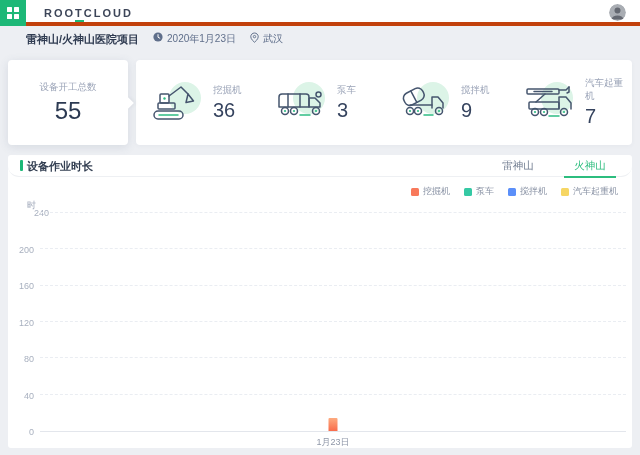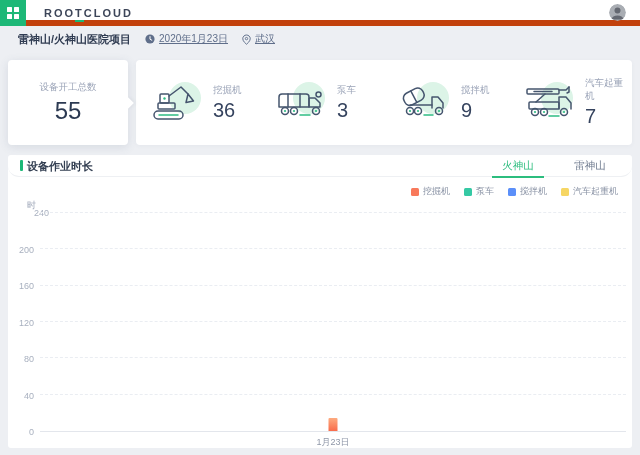--- a/index.html
+++ b/index.html
@@ -2,29 +2,29 @@
 <html><head>
 <meta charset="utf-8">
 <style>
   * { margin:0; padding:0; box-sizing:border-box; }
   html,body { width:640px; height:455px; }
   body {
     font-family:"Liberation Sans","DejaVu Sans",sans-serif;
     background:#edeff3; position:relative; overflow:hidden; color:#3a4660;
   }
   
-  .topbar { position:absolute; top:0; left:0; right:0; height:26px; background:#fff; border-bottom:6px solid #c2410c; z-index:5; }
+  .topbar { position:absolute; top:0; left:0; right:0; height:26px; background:#fff; border-bottom:4px solid #c2410c; z-index:5; }
   .logo-box { position:absolute; left:0; top:0; width:26px; height:26px; background:#1db877; display:flex; align-items:center; justify-content:center; }
   .logo-text { position:absolute; left:44px; top:7px; font-size:11px; font-weight:bold; letter-spacing:2px; color:#3c4558; }
   .logo-text .t-underline { border-bottom:2px solid #1db877; padding-bottom:1px; }
   .avatar { position:absolute; right:14px; top:4px; width:17px; height:17px; border-radius:50%; overflow:hidden; }
   
-  .subheader { position:absolute; top:27px; left:0; right:0; height:24px; display:flex; align-items:center; padding-left:18px; }
+  .subheader { position:absolute; top:27px; left:0; right:0; height:24px; display:flex; align-items:center; padding-left:26px; }
   .project-title { font-size:11px; font-weight:bold; color:#303c52; }
-  .meta { display:flex; align-items:center; gap:4px; margin-left:14px; font-size:10px; color:#5f6e8a;text-decoration:underline; }
+  .meta { display:flex; align-items:flex-start; gap:4px; margin-left:14px; font-size:10px; color:#5f6e8a; }
   
   .total-card { position:absolute; left:8px; top:60px; width:120px; height:85px; background:#fff; border-radius:4px;
     box-shadow:0 2px 10px rgba(70,90,120,.14); z-index:3; display:flex; flex-direction:column; align-items:center; justify-content:center; cursor:pointer; }
   .total-card .lbl { font-size:9.5px; color:#9aa3b7; margin-bottom:3px; }
   .total-card .val { font-size:24px; font-weight:500; color:#2c3a52; }
   .card-arrow { position:absolute; right:-4px; top:50%; width:9px; height:9px; background:#fff; transform:translateY(-50%) rotate(45deg);
     box-shadow:2px -2px 3px rgba(70,90,120,.05); }
   .items-panel { position:absolute; left:136px; top:60px; right:8px; height:85px; background:#fff; border-radius:4px;
     box-shadow:0 1px 4px rgba(70,90,120,.05); display:flex; z-index:2; }
   .stat-item { flex:1; display:flex; align-items:center; padding-left:14px; gap:11px; cursor:pointer; }
@@ -198,22 +198,22 @@
       <div class="val">7</div>
     </div>
   </div>
 
 </div>
 
 <div class="panel">
   <div class="panel-header">
     <span class="panel-title">设备作业时长</span>
     <div class="tabs">
+      <div class="tab">雷神山</div>
       <div class="tab active">火神山</div>
-      <div class="tab">雷神山</div>
     </div>
   </div>
 
   <div class="legend">
       <span class="legend-item">
         <span class="swatch" style="background: rgb(248, 121, 91);"></span>
         <span>挖掘机</span>
       </span>
       <span class="legend-item">
         <span class="swatch" style="background: rgb(53, 201, 164);"></span>

